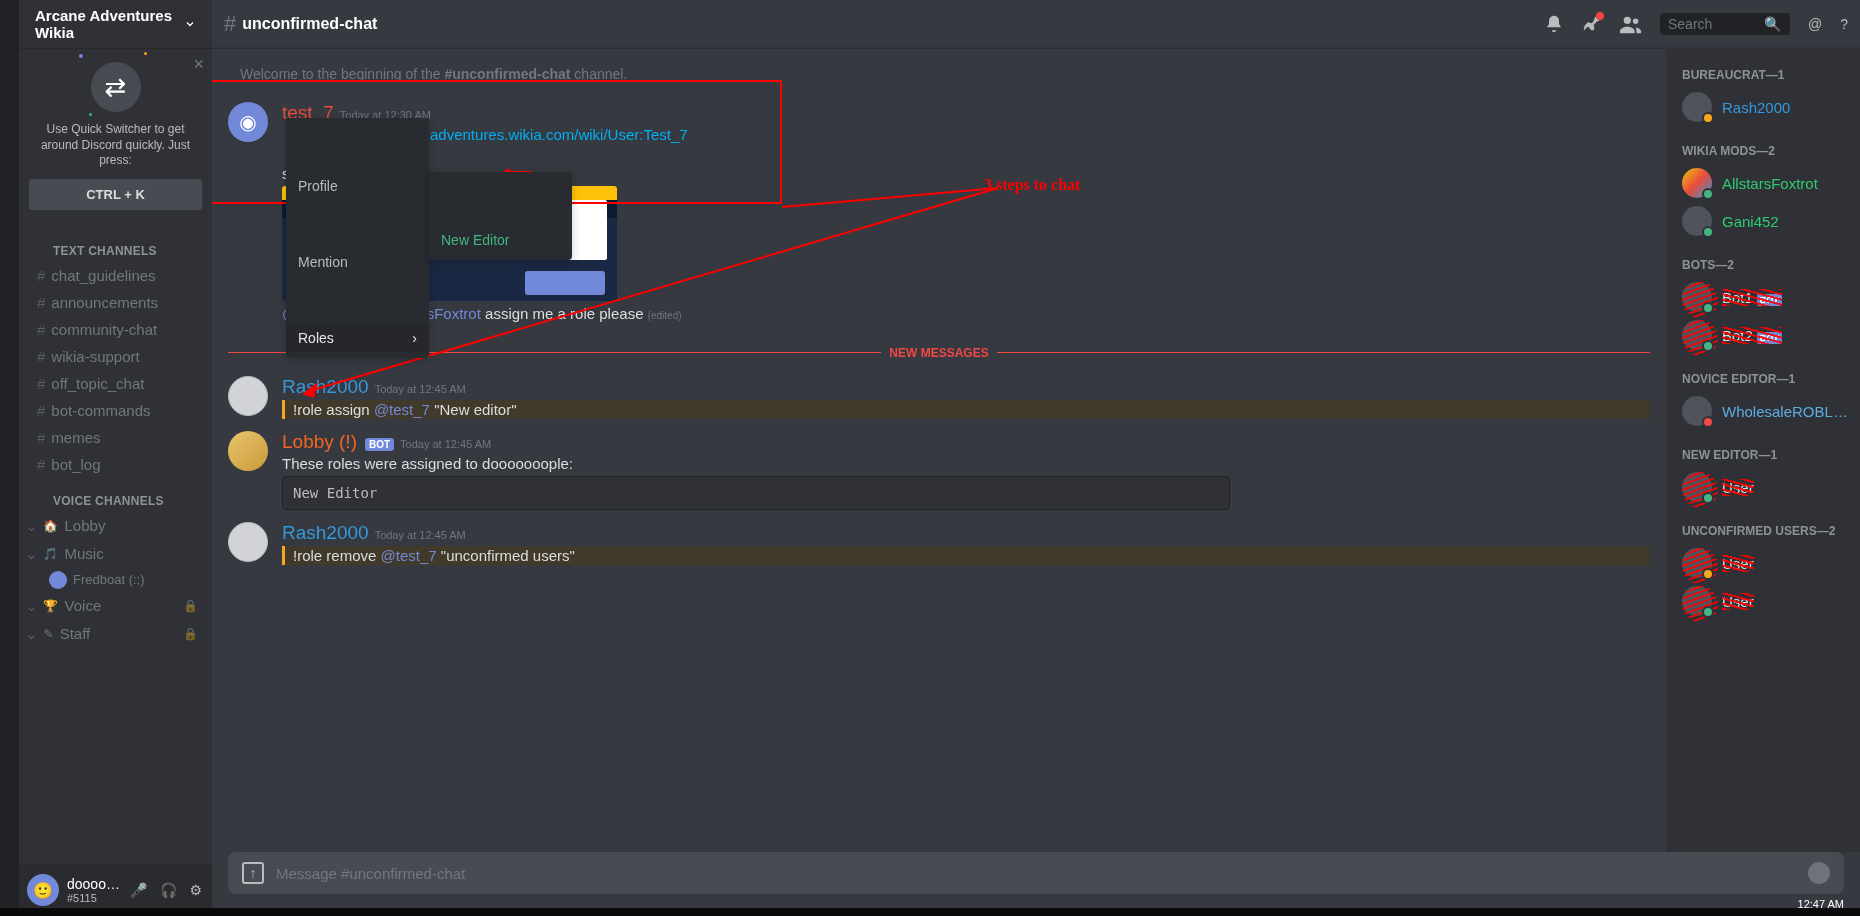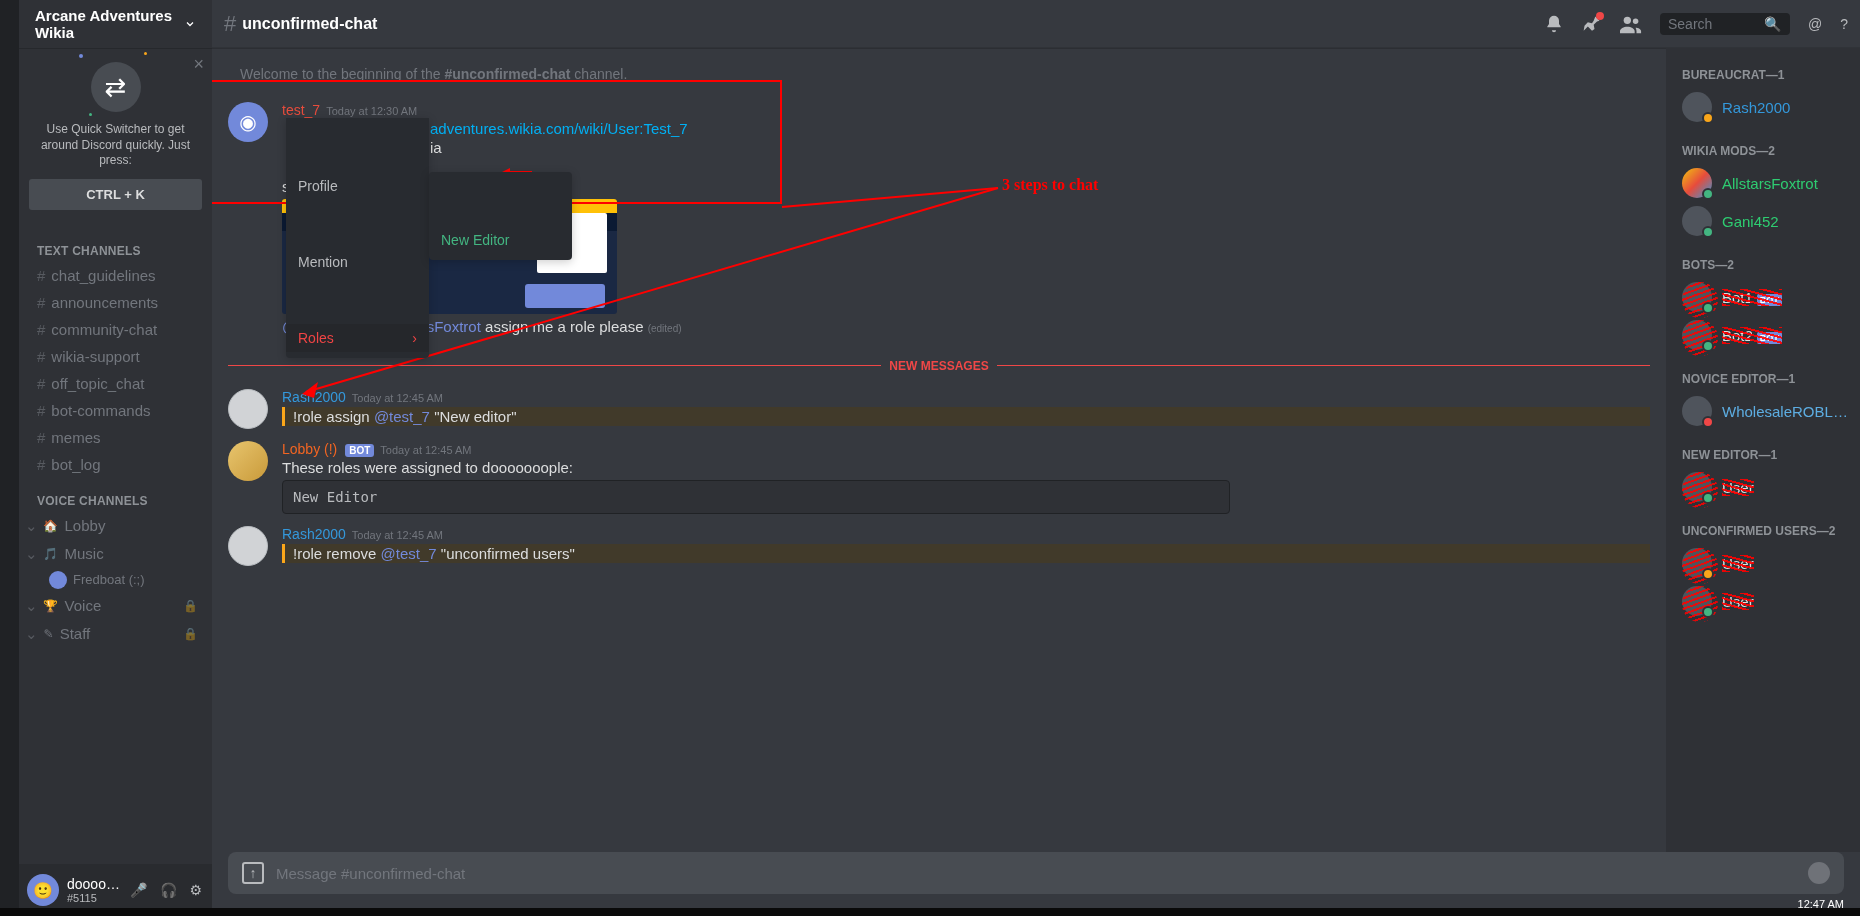--- a/index.html
+++ b/index.html
@@ -24,21 +24,21 @@
   font-size: 26px; color: #fff; position: relative; }
 .quick-switcher .sparkle { position: absolute; width: 4px; height: 4px; border-radius: 50%; }
 .quick-switcher .spark-1 { background: #7289da; top: -8px; left: -12px; }
 .quick-switcher .spark-2 { background: #faa61a; top: -10px; right: -6px; width: 3px; height: 3px; }
 .quick-switcher .spark-3 { background: #43b581; bottom: -4px; left: -2px; width: 3px; height: 3px; }
 .quick-switcher .qs-text { line-height: 1.3; margin-bottom: 10px; padding: 0 4px; }
 .quick-switcher .qs-btn { background: #484c52; border: none; color: #dcddde; width: 100%;
   padding: 8px 0; font-size: 13px; font-weight: 600; border-radius: 3px; cursor: pointer; }
 .channel-scroll { flex: 1; overflow: hidden; padding-right: 6px; }
 .ch-cat { color: #8e9297; font-size: 12px; font-weight: 600; text-transform: uppercase;
-  padding: 16px 8px 4px 18px; letter-spacing: .02em; }
+  padding: 16px 8px 4px 18px; letter-spacing: .02em; margin-left: 16px; }
 .ch-item { padding: 5px 8px 5px 18px; color: #72767d; font-size: 15px; cursor: pointer;
   display: flex; align-items: center; }
 .ch-item .hash { margin-right: 6px; opacity: .6; font-weight: 400; }
 .vc-item { padding: 5px 8px 5px 6px; color: #72767d; font-size: 15px; cursor: pointer;
   display: flex; align-items: center; gap: 6px; }
 .vc-item .chev { opacity: .6; }
 .vc-item .vemo { font-size: 12px; }
 .vc-item .lock { margin-left: auto; opacity: .4; font-size: 12px; }
 .vc-user { padding: 3px 8px 3px 30px; color: #72767d; font-size: 13px; display: flex;
   align-items: center; gap: 6px; }
@@ -72,21 +72,21 @@
 .welcome b { font-weight: 600; }
 .msg { display: flex; padding: 6px 0; gap: 14px; }
 .msg .avatar { width: 40px; height: 40px; border-radius: 50%; flex-shrink: 0;
   display: flex; align-items: center; justify-content: center; }
 .av-discord { background: #7289da; }
 .av-discord .dicon { color: #fff; font-size: 20px; }
 .av-doge { background: linear-gradient(135deg,#e8c56e,#c99a3a); }
 .av-rash { background: #d1d3d6; border: 1px solid #b8bcc0; }
 .msg .body { flex: 1; min-width: 0; }
 .msg .hdr { display: flex; align-items: baseline; gap: 6px; margin-bottom: 2px; }
-.msg .author { font-weight: 500; font-size: 14px; }
+.msg .author { font-weight: 500; font-size: 19px; }
 .c-red { color: #e74c3c; }
 .c-blue { color: #3498db; }
 .c-green { color: #2ecc71; }
 .c-orange { color: #f26522; }
 .c-lightblue { color: #5dade2; }
 .msg .ts { color: #72767d; font-size: 11px; }
 .msg .bot-tag { background: #7289da; color: #fff; font-size: 10px; font-weight: 600;
   padding: 1px 4px; border-radius: 3px; margin-left: 2px; }
 .msg .line { color: #dcddde; font-size: 15px; margin-bottom: 2px; }
 .msg .link { color: #00b0f4; }
@@ -111,21 +111,21 @@
   margin-top: 4px; width: 948px; }
 .new-msgs { position: relative; margin: 14px 0 10px; text-align: center; }
 .new-msgs:before { content: ''; position: absolute; left: 0; right: 0; top: 50%;
   height: 1px; background: #f04747; }
 .new-msgs span { background: #36393f; color: #f04747; font-size: 12px; font-weight: 600;
   padding: 2px 8px; position: relative; }
 .ctx-menu { position: absolute; top: 16px; left: 4px; width: 143px; background: #282b30;
   border-radius: 0 0 4px 4px; box-shadow: 0 2px 10px rgba(0,0,0,.2); padding: 6px 0; z-index: 5; }
 .ctx-item { padding: 6px 12px; color: #b9bbbe; font-size: 14px; cursor: pointer;
   display: flex; align-items: center; justify-content: space-between; margin-top: 48px; }
-.ctx-item.hover { background: #25272b; color: #ef4444; gap: 32px; }
+.ctx-item.hover { background: #25272b; color: #e5e5e5; gap: 32px; }
 .ctx-sub { position: absolute; top: 100px; left: 147px; width: 143px; background: #282b30;
   border-radius: 4px; box-shadow: 0 2px 10px rgba(0,0,0,.2); padding: 6px 0; z-index: 5; }
 .anno-box { position: absolute; border: 2px solid #f00; pointer-events: none; z-index: 3; }
 .anno-text { position: absolute; color: #f00; font-family: serif; font-size: 16px;
   font-weight: 600; pointer-events: none; z-index: 3; }
 .anno-arrow { position: absolute; pointer-events: none; z-index: 3; }
 .members { width: 194px; background: #2f3136; padding: 8px 8px 8px 16px; overflow: hidden;
   position: relative; }
 .mrole { color: #8e9297; font-size: 12px; font-weight: 600; text-transform: uppercase;
   margin: 18px 0 6px; white-space: nowrap; }
@@ -300,21 +300,20 @@
         <div class="msg" style="position:relative;">
           <div class="avatar av-discord">
               <span class="dicon">◉</span>
             </div>
           <div class="body" style="position:relative;">
             <div class="hdr">
               <span class="author c-red">test_7</span>
               <span class="ts">Today at 12:30 AM</span>
             </div>
             <div class="line"><span class="link" style="margin-left:148px;">adventures.wikia.com/wiki/User:Test_7</span></div>
-            <div class="line"><span style="margin-left:148px;">ia</span></div>
             <div style="height:20px"></div>
             <div class="line">screenshot</div>
             <div class="attach">
               <div class="topbar"></div>
                 <div class="nav"></div>
               <div class="drop"></div>
                 <div class="joinbox"></div>
             </div>
             <div class="line">
               <span class="mention">@Rash2000</span>
@@ -375,21 +374,21 @@
               <span class="author c-blue">Rash2000</span>
               <span class="ts">Today at 12:45 AM</span>
             </div>
             <div class="cmd-line">
               <span>!role remove </span><span class="mention">@test_7</span><span> "unconfirmed users"</span>
             </div>
           </div>
         </div>
 
         <div class="anno-box" style="left:-8px; top:32px; width:578px; height:124px;"></div>
-        <div class="anno-text" style="left:790px; top:128px;">3 steps to chat</div>
+        <div class="anno-text" style="left:772px; top:128px;">3 steps to chat</div>
         <svg class="anno-arrow" style="left:290px; top:120px;" width="30" height="8">
             <line x1="30" y1="4" x2="4" y2="4" stroke="#f00" stroke-width="2"></line>
             <polygon points="0,4 8,0 8,8" fill="#f00"></polygon>
           </svg>
         <svg class="anno-arrow" style="left:-10px; top:20px;" width="800" height="340">
           <line x1="796" y1="120" x2="104" y2="324" stroke="#f00" stroke-width="2"></line>
           <polygon points="100,326 116,314 112,330" fill="#f00"></polygon>
           <line x1="580" y1="139" x2="796" y2="120" stroke="#f00" stroke-width="2"></line>
         </svg>
       </div>

